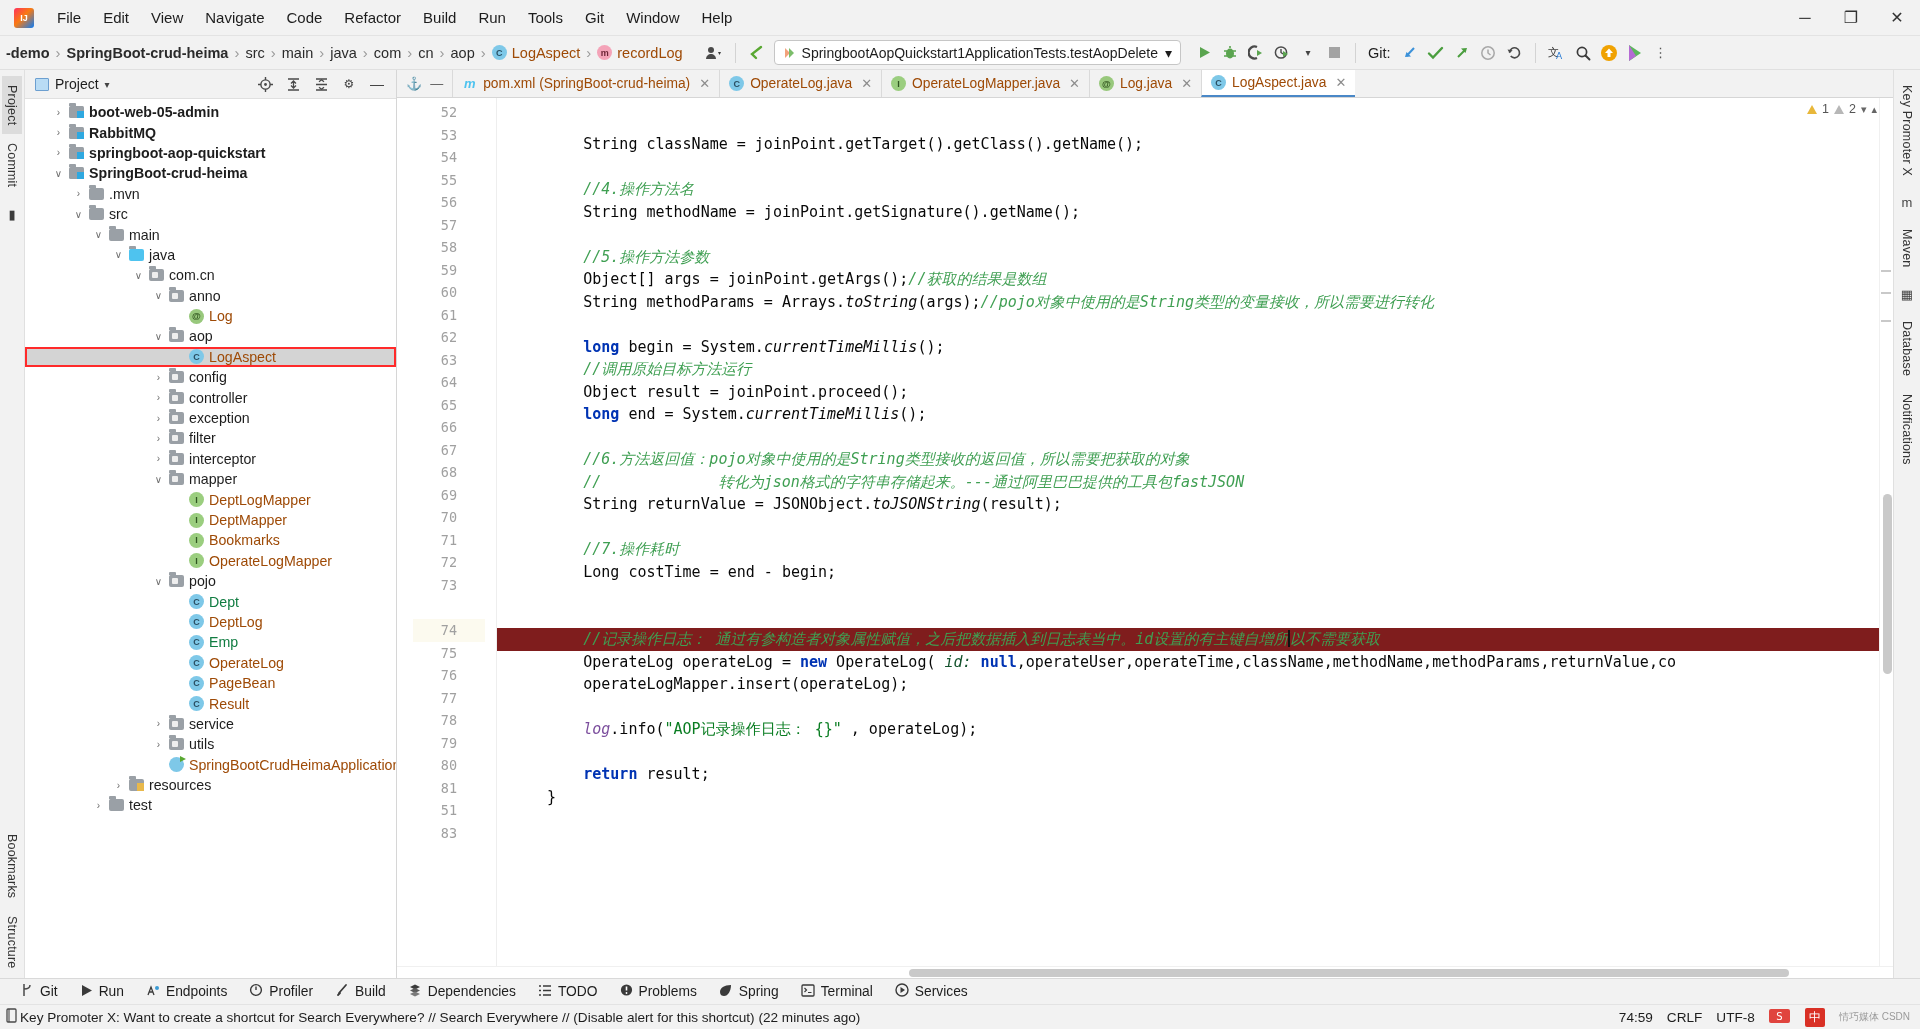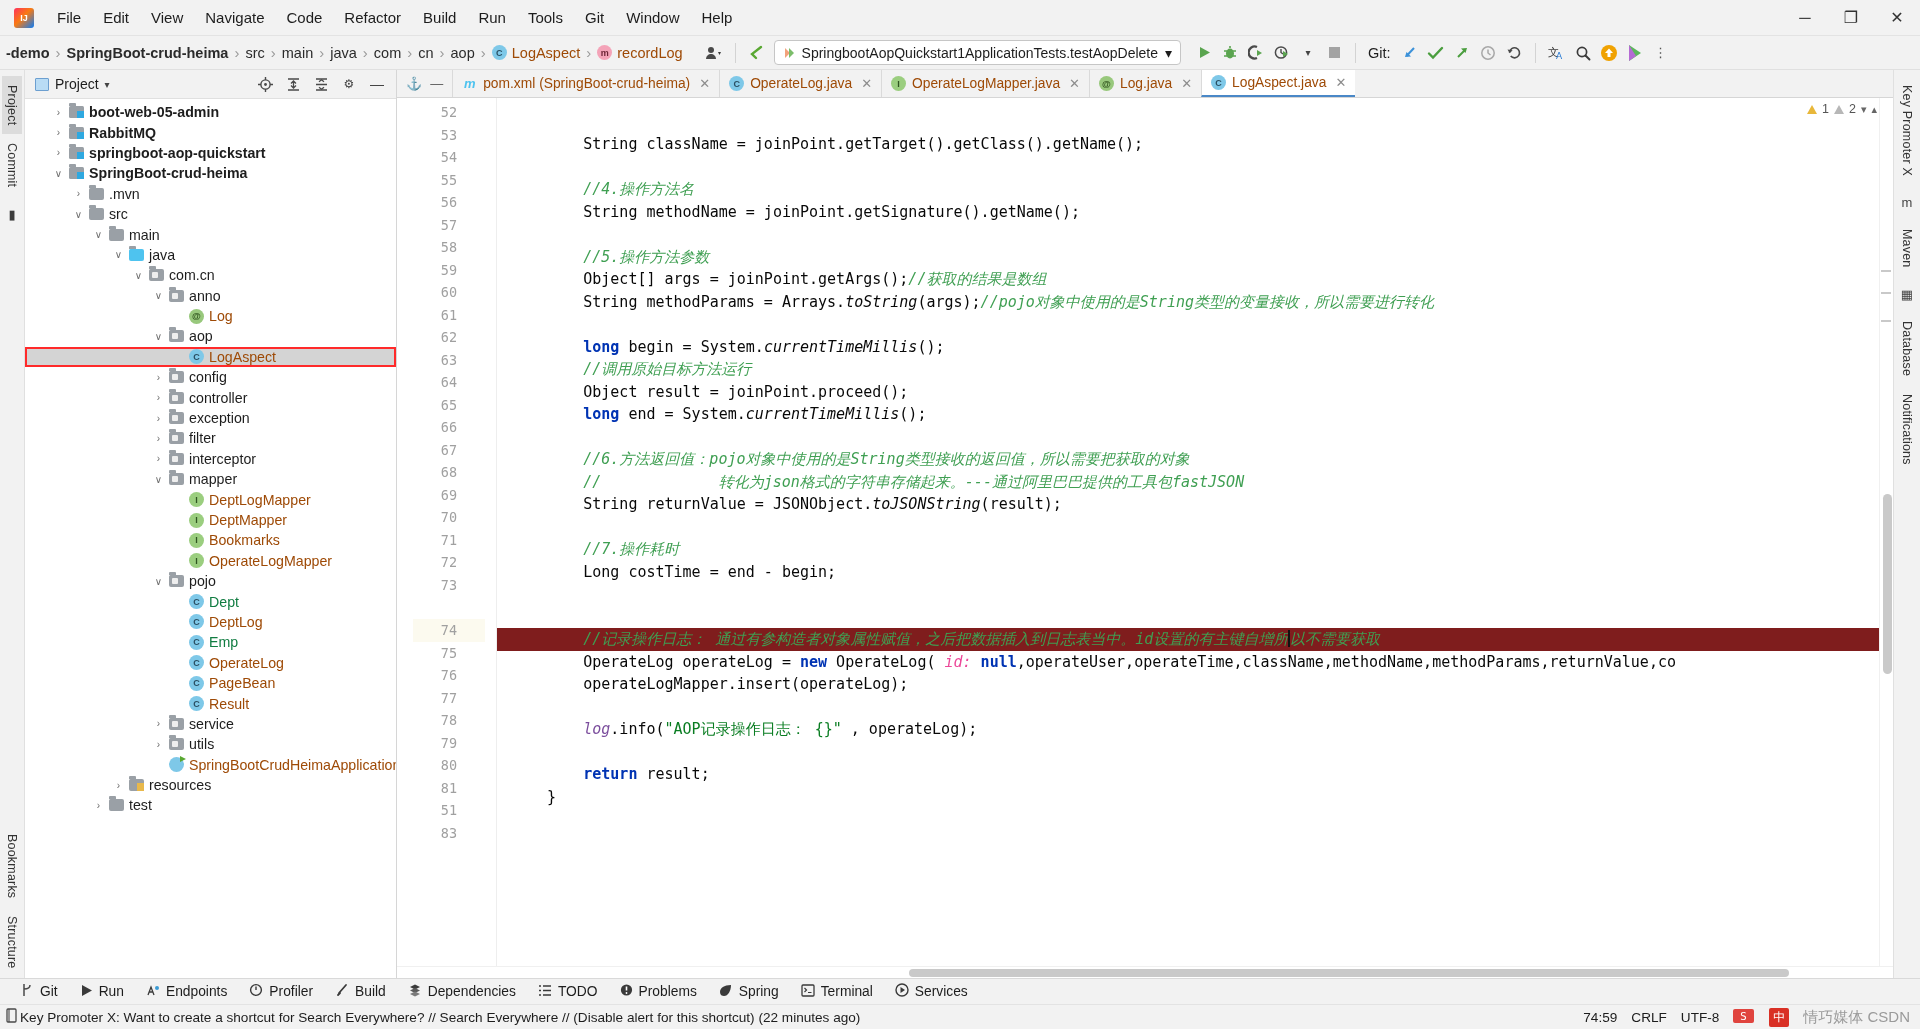--- a/index.html
+++ b/index.html
@@ -166,21 +166,21 @@
     font-family: "DejaVu Sans Mono", monospace; font-size: 15px;
     padding-top: 3px; color: #080808; white-space: pre; margin-top: 32px;
   }
   .cl { height: 22.5px; line-height: 22.5px; padding-left: 14px; }
   .cl.cur { background: #7f1d1d; }
   .kw { color: #0033b3; font-weight: bold; }
   .cm { color: #3f9f52; font-style: italic; }
   .st { color: #0a7d22; }
   .it { font-style: italic; }
   .fld { color: #7a4c9c; font-style: italic; }
-  .hint { color: #ec4899; font-style: italic; }
+  .hint { color: #14532d; font-style: italic; }
   .caret { display:inline-block;width:1.5px;height:17px;background:#111;vertical-align:-3px; }
 
   .ed-markers {
     width: 14px; flex: 0 0 14px; background: #fff; position: relative; border-left: 1px solid #f0f0f0;
   }
   .mk { position: absolute; right: 2px; width: 10px; height: 2px; }
   .ed-scroll { position: absolute; right: 1px; width: 9px; background: #c9c9c9; border-radius: 5px; }
   .warn-strip {
     position:absolute; top:4px; right:16px; display:flex; align-items:center; gap:5px;
     font-size:12.5px; color:#555; z-index:5;
@@ -195,21 +195,21 @@
     gap: 0px; border-top: 1px solid #d9d9d9; padding-left: 10px;
   }
   .tw { display: flex; align-items: center; gap: 6px; padding: 0 11px; font-size: 13.8px; color: #1d1d1d; height: 22px; }
   .statusbar {
     height: 25px; flex: 0 0 25px; background: #f2f2f2; display: flex; align-items: center;
     font-size: 13.6px; color: #1d1d1d; padding: 0 6px; border-top: 1px solid #e3e3e3;
   }
   .sb-msg { display: flex; align-items: center; gap: 0; }
   .sb-right { margin-left: auto; display: flex; align-items: center; gap: 14px; padding-right: 4px; }
   .ime-red { background:#d93025; color:#fff; font-size:12px; padding:1px 4px; border-radius:2px; }
-  .wm { color:#9a9a9a; font-size:15px; }
+  .wm { color:#9a9a9a; font-size:10px; }
 </style>
 </head>
 <body>
 
 <div class="ide">
 
   <div class="titlebar">
     <div class="ij-logo"></div>
     <div class="menubar">
       <div class="menu-item">File</div>

